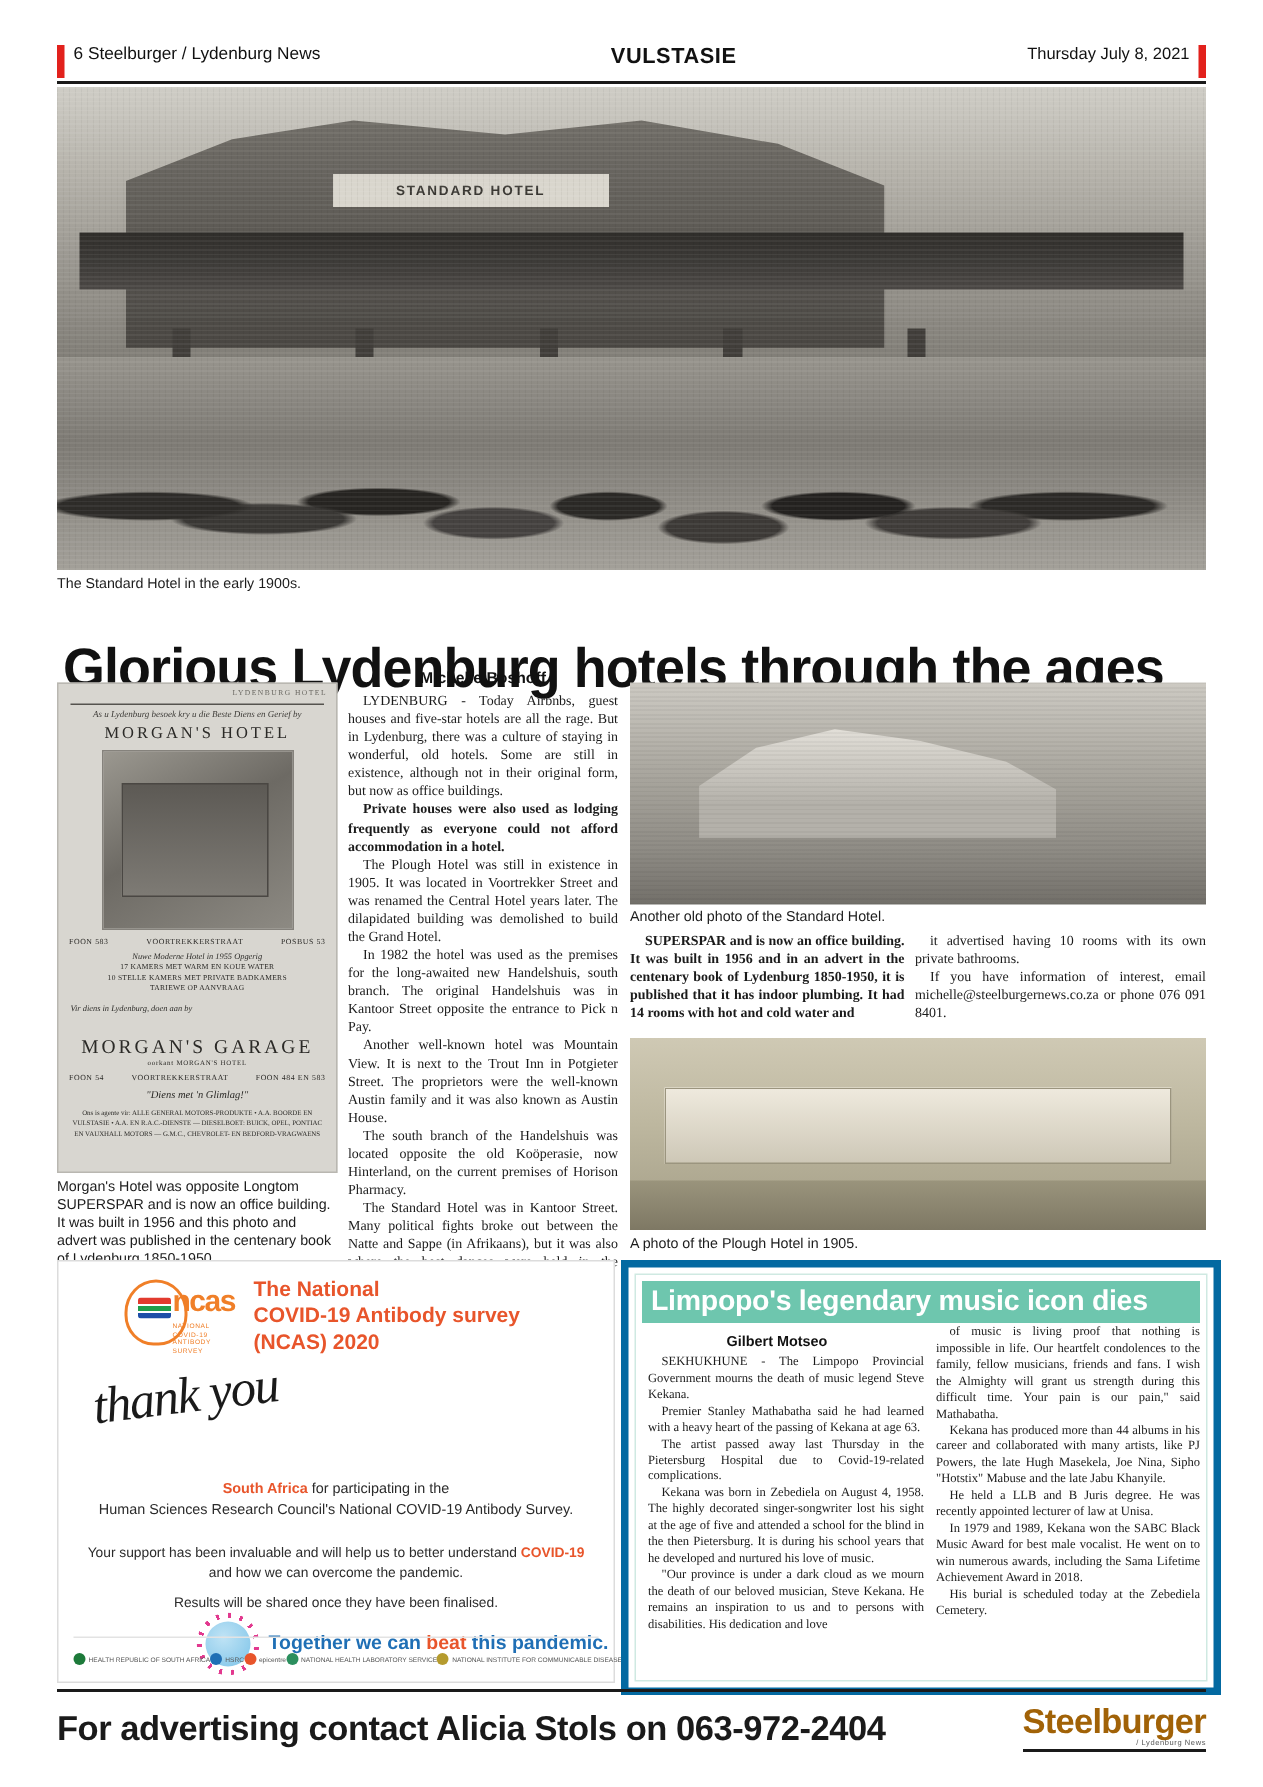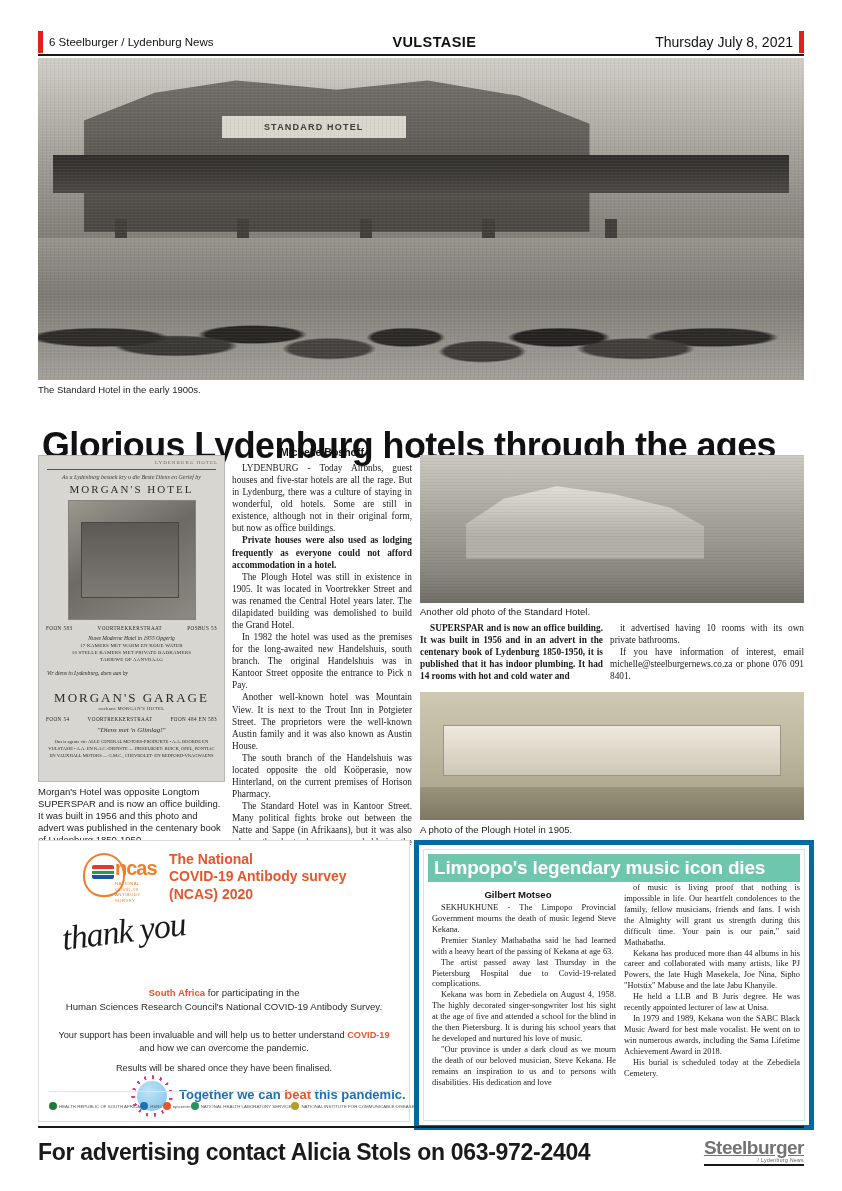--- a/index.html
+++ b/index.html
@@ -7,27 +7,27 @@
     width:842px;height:1191px;
     background:#ffffff;
     font-family:"Liberation Sans",sans-serif;
     overflow:hidden;
   }
   .page{position:relative;width:842px;height:1191px;}
 
   
   .masthead{
     position:absolute;left:38px;top:30px;width:766px;height:24px;
-    display:flex;align-items:center;
+    display:flex;
   }
   .mast-rule{position:absolute;left:38px;top:54px;width:766px;height:2px;background:#1a1a1a;}
   .mast-bar{width:5px;height:22px;background:#e2211c;flex:0 0 auto;}
   .mast-left{font-size:11.5px;color:#111;margin-left:6px;white-space:nowrap;}
   .mast-center{flex:1;text-align:center;font-size:14.5px;font-weight:bold;letter-spacing:.4px;color:#111;}
-  .mast-right{font-size:14px;color:#111;white-space:nowrap;margin-right:6px;}
+  .mast-right{font-size:11px;color:#111;white-space:nowrap;margin-right:6px;}
 
   
   .hero{
     position:absolute;left:38px;top:58px;width:766px;height:322px;
     background:#8d8d88;overflow:hidden;
   }
   .hero-sky{position:absolute;inset:0;background:
      linear-gradient(180deg,#cfcdc6 0%,#b5b2aa 18%,#9d9a93 34%,#86837c 52%,#6e6b65 72%,#585551 100%);}
   .hero-bld{
     position:absolute;left:6%;top:6%;width:66%;height:48%;
@@ -220,21 +220,21 @@
   .lcol-right{left:205px;top:38px;width:176px;}
 
   
   .foot-rule{position:absolute;left:38px;top:1126px;width:766px;height:2px;background:#1a1a1a;}
   .footer{
     position:absolute;left:38px;top:1132px;width:766px;height:40px;
     display:flex;align-items:center;justify-content:space-between;
   }
   .foot-text{font-size:23px;font-weight:bold;color:#1a1a1a;letter-spacing:-.3px;}
   .foot-logo{text-align:right;}
-  .foot-logo .fl-name{font-size:19px;font-weight:bold;color:#737373;letter-spacing:-.5px;line-height:1;text-decoration:underline;}
+  .foot-logo .fl-name{font-size:23px;font-weight:bold;color:#a16207;letter-spacing:-.5px;line-height:1;}
   .foot-logo .fl-sub{font-size:5px;color:#555;letter-spacing:.4px;}
   .foot-logo .fl-rule{height:2px;background:#1a1a1a;margin-top:1px;}
 </style>
 </head>
 <body>
 
 <div class="page">
 
   <div class="masthead">
     <div class="mast-bar"></div>

